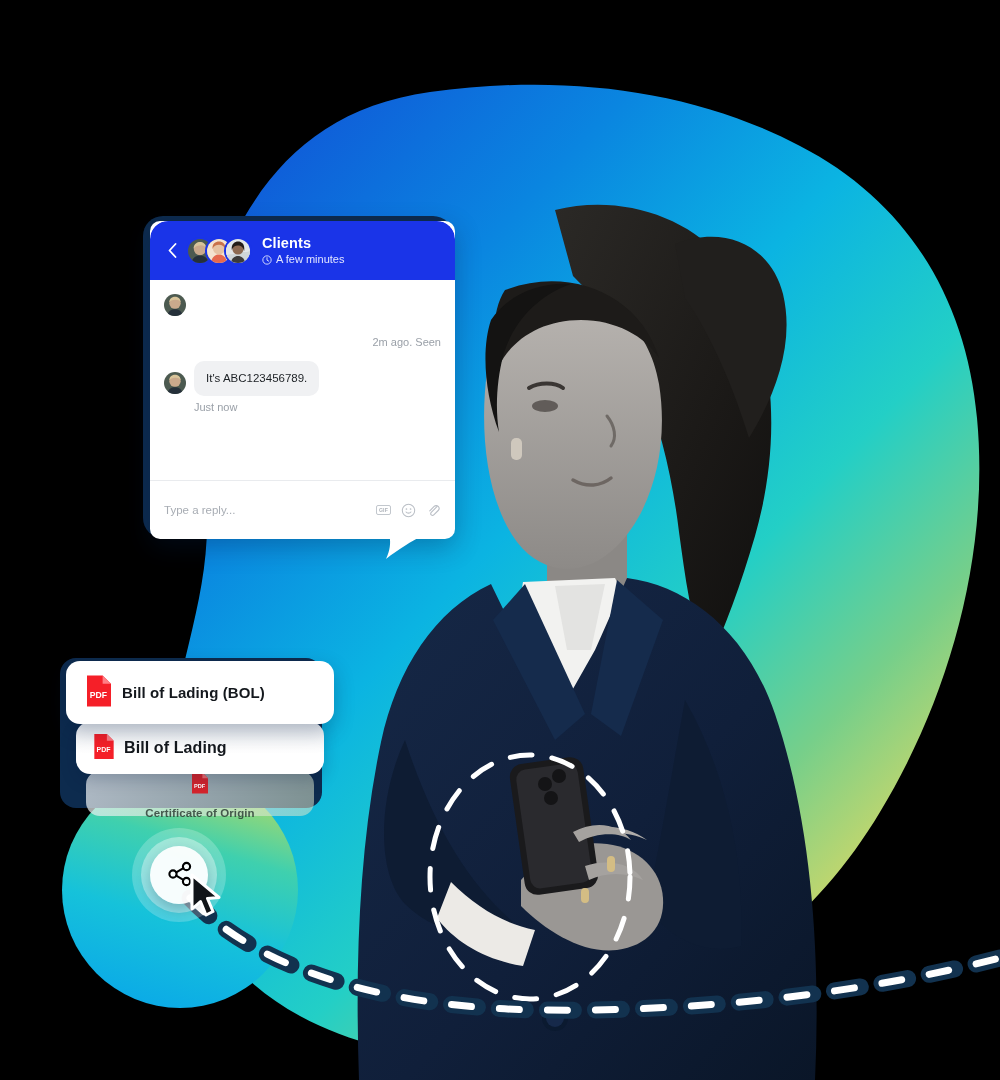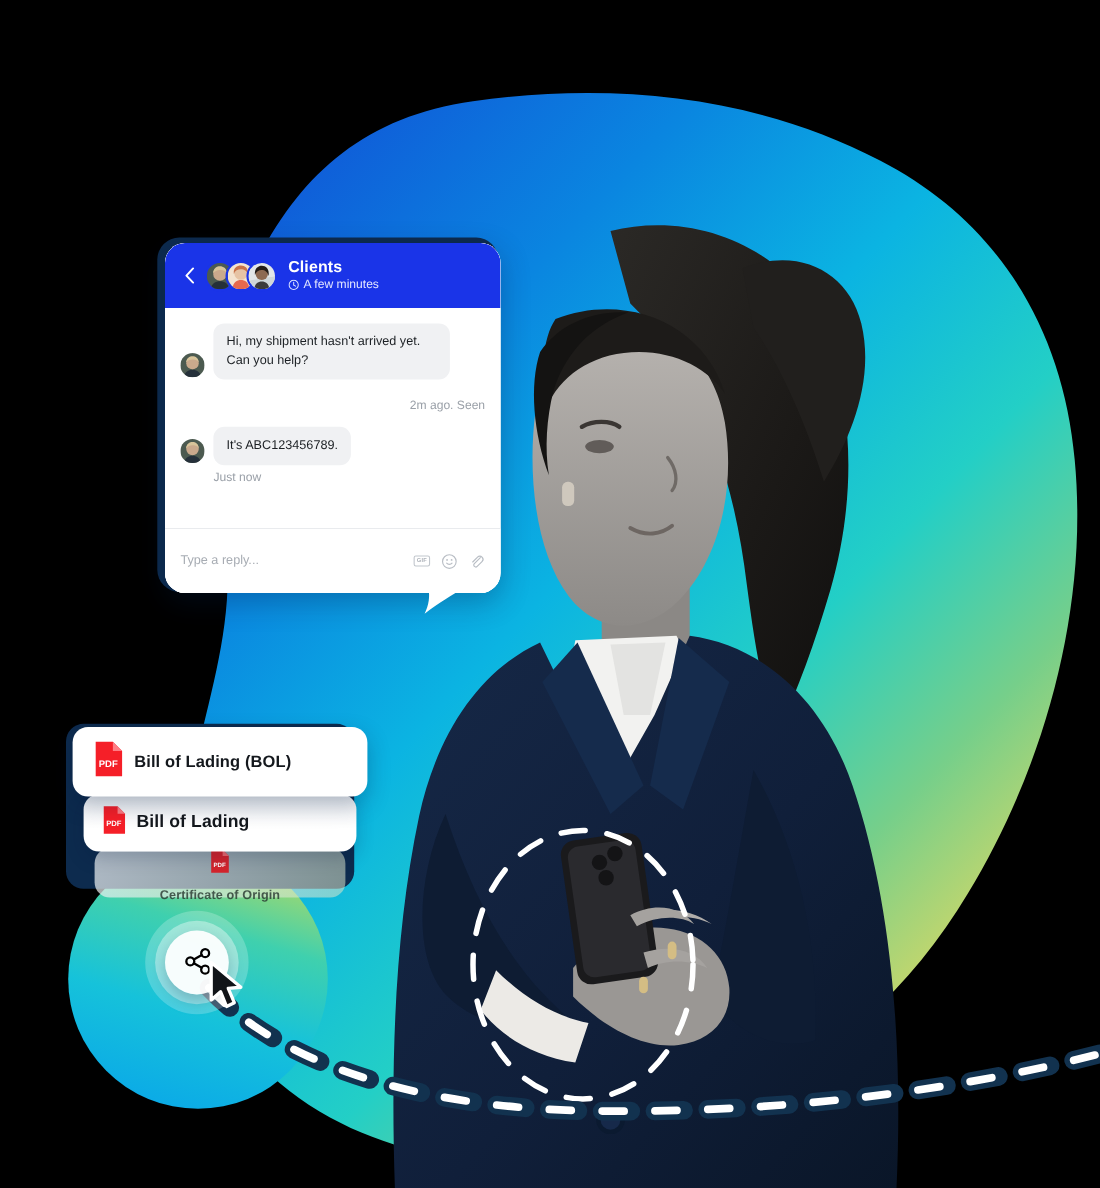--- a/index.html
+++ b/index.html
@@ -28,21 +28,21 @@
   
   .chat-shadow {
     position: absolute; left: 143px; top: 216px;
     width: 310px; height: 322px;
     background: #0d2b4e; border-radius: 20px;
     filter: blur(0.3px);
   }
   .chat-card {
     position: absolute; left: 150px; top: 221px;
     width: 305px; height: 318px;
-    border-radius: 18px; overflow: visible;
+    border-radius: 10px; overflow: visible;
     background: #fff;
     box-shadow: 0 8px 26px rgba(0,30,70,.30);
   }
   .chat-inner { width:100%; height:100%; border-radius:18px; overflow:hidden; background:#fff; }
   .chat-header {
     height: 59px; background: #1a34e8;
     display: flex; align-items: center; padding: 0 12px;
     border-radius: 18px 18px 0 0;
   }
   .back-arrow {
@@ -328,21 +328,20 @@
 
         <div class="msg-row">
           <div class="bubble-av">
             <svg width="22" height="22" viewBox="0 0 24 24" style="border-radius:50%">
               <rect width="24" height="24" fill="#4c5a50"></rect>
               <circle cx="12" cy="10" r="6.2" fill="#caa98c"></circle>
               <path d="M 5.6,9.4 C 6,4.6 9.2,3 12,3 C 15,3 18,4.8 18.3,9.2 C 17,7 14.6,6.2 12,6.4 C 9.4,6.6 7,7.4 5.6,9.4 Z" fill="#d8c49a"></path>
               <path d="M 3.5,24 C 4.3,18.6 8,16.6 12,16.6 C 16,16.6 19.7,18.6 20.5,24 Z" fill="#25303a"></path>
             </svg>
           </div>
-          <div class="bubble">Hi, my shipment hasn't arrived yet. Can you help?</div>
         </div>
 
         <div class="gap"></div>
 
         <div class="meta right">2m ago. Seen</div>
 
         <div class="gap"></div>
 
         <div class="msg-row">
           <div class="bubble-av">

